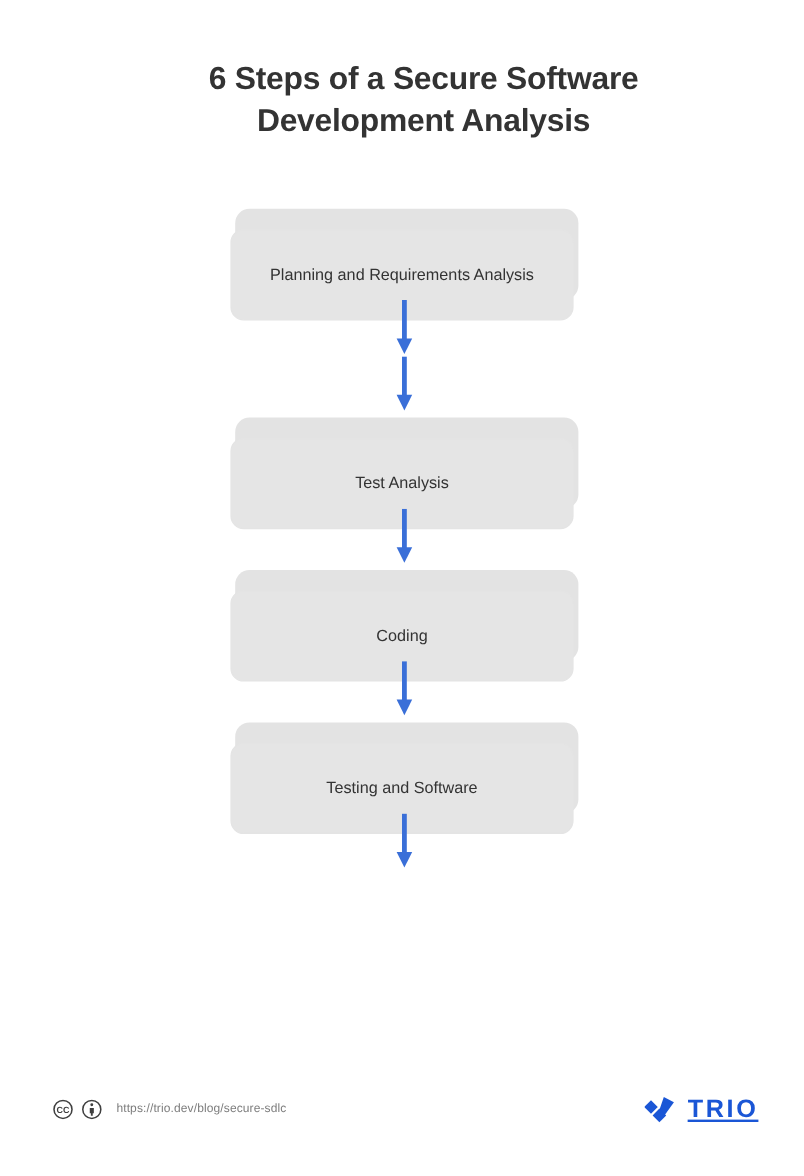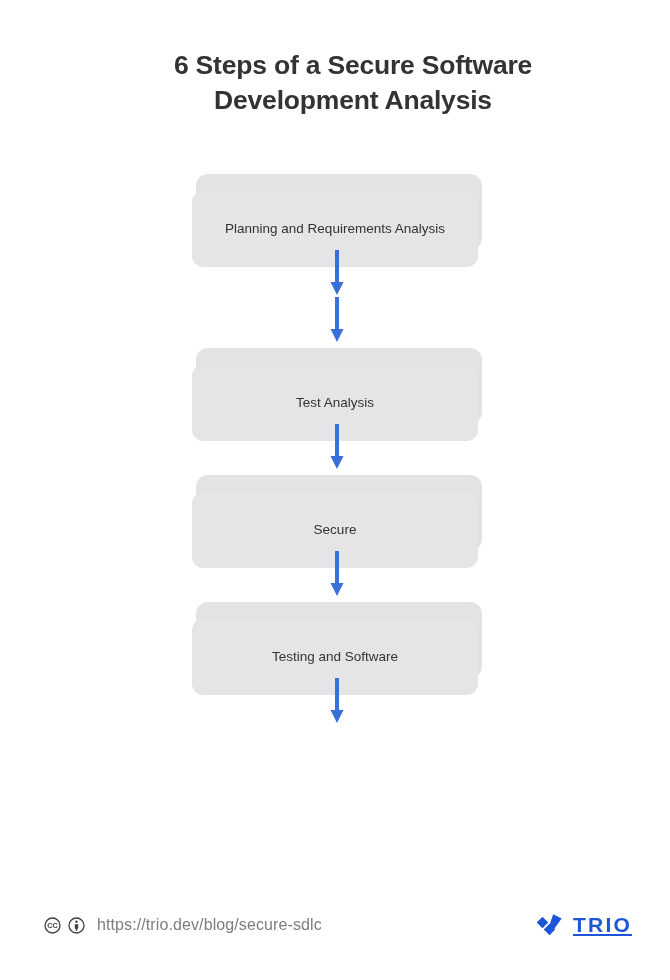--- a/index.html
+++ b/index.html
@@ -116,21 +116,21 @@
   }
 
   .cc-icon {
     width:17px;
     height:17px;
     flex:0 0 auto;
   }
 
   .license-url {
     margin-left:5px;
-    font-size:16px;
+    font-size:10px;
     color:#7d7d7d;
     letter-spacing:0.1px;
     white-space:nowrap;
   }
 
   .brand {
     position:absolute;
     right:38px;
     top:13px;
     display:flex;
@@ -189,21 +189,21 @@
 
     <div class="arrow">
       <svg width="16" height="47" viewBox="0 0 16 47">
         <rect x="6" y="0" width="4" height="34" fill="#3a6fd8"></rect>
         <polygon points="1.5,32 14.5,32 8,45" fill="#3a6fd8"></polygon>
       </svg>
     </div>
 
     <div class="step-wrap">
       <div class="step">
-        <span class="step-label">Secure</span>
+        <span class="step-label">Coding</span>
       </div>
     </div>
 
     <div class="arrow">
       <svg width="16" height="47" viewBox="0 0 16 47">
         <rect x="6" y="0" width="4" height="34" fill="#3a6fd8"></rect>
         <polygon points="1.5,32 14.5,32 8,45" fill="#3a6fd8"></polygon>
       </svg>
     </div>
 

